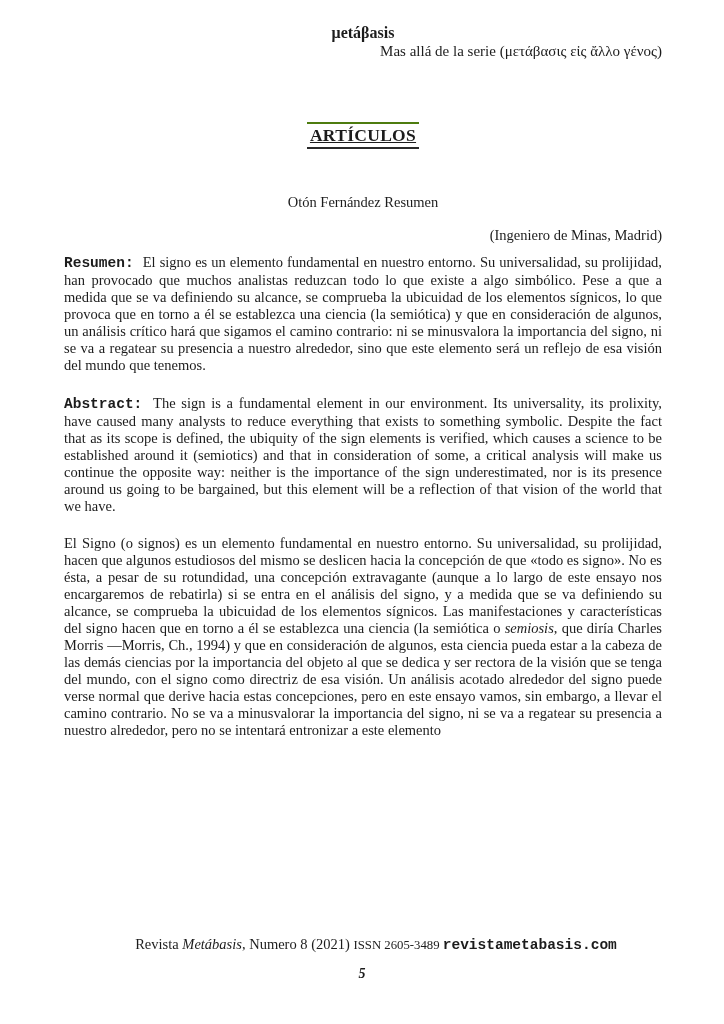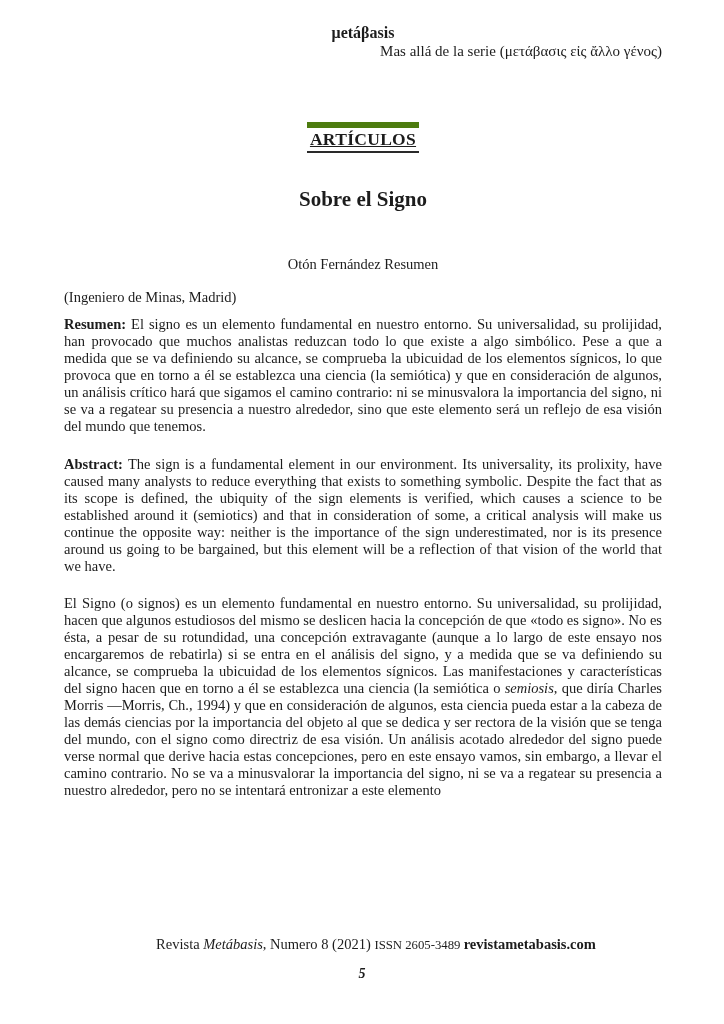--- a/index.html
+++ b/index.html
@@ -35,39 +35,39 @@
     text-align: center;
     margin-top: 62px;
   }
   .articulos {
     display: inline-block;
     font-weight: bold;
     font-size: 17.5px;
     line-height: 20px;
     letter-spacing: 0.3px;
     text-decoration: underline;
-    border-top: 6px solid #4d7c0f;
+    border-top: 2px solid #4d7c0f;
     border-bottom: 2px solid #2a2a2a;
     padding: 1px 3px 2px 3px;
   }
   .title {
     margin: 34px 0 0 0;
     text-align: center;
     font-size: 21px;
     line-height: 24px;
     font-weight: bold;
   }
   .author {
     margin-top: 45px;
     text-align: center;
     line-height: 17px;
   }
   .affiliation {
     margin-top: 16px;
-    text-align: left;
+    text-align: right;
     line-height: 17px;
   }
   .para {
     margin: 21px 0 0 0;
     text-align: justify;
     line-height: 17px;
   }
   .para.first {
     margin-top: 10px;
   }
@@ -93,39 +93,38 @@
     position: absolute;
     top: 957px;
     left: 0;
     width: 724px;
     text-align: center;
     font-weight: bold;
     font-style: italic;
     font-size: 14px;
     line-height: 17px;
   }
-  .run-b { font-weight: bold; }
+  .run-b { font-weight: bold; font-family: Liberation Mono, monospace; }
   .run-i { font-style: italic; }
   .run-sm { font-size: 0.88em; }
 </style>
 </head>
 <body>
 
 <div class="page">
 
   <header>
     <div class="j-title">μetáβasis</div>
     <div class="j-sub">Mas allá de la serie (μετάβασις εἰς ἄλλο γένος)</div>
   </header>
 
   <div class="articulos-wrap">
     <span class="articulos">ARTÍCULOS</span>
   </div>
 
-  <h1 class="title">Sobre el Signo</h1>
 
   <div class="author">Otón Fernández Resumen</div>
 
   <div class="affiliation">(Ingeniero de Minas, Madrid)</div>
 
   <p class="para first"><span class="run-b">Resumen: </span><span>El signo es un elemento fundamental en nuestro entorno. Su universalidad, su prolijidad, han provocado que muchos analistas reduzcan todo lo que existe a algo simbólico. Pese a que a medida que se va definiendo su alcance, se comprueba la ubicuidad de los elementos sígnicos, lo que provoca que en torno a él se establezca una ciencia (la semiótica) y que en consideración de algunos, un análisis crítico hará que sigamos el camino contrario: ni se minusvalora la importancia del signo, ni se va a regatear su presencia a nuestro alrededor, sino que este elemento será un reflejo de esa visión del mundo que tenemos.</span></p>
 
 
   <p class="para"><span class="run-b">Abstract: </span><span>The sign is a fundamental element in our environment. Its universality, its prolixity, have caused many analysts to reduce everything that exists to something symbolic. Despite the fact that as its scope is defined, the ubiquity of the sign elements is verified, which causes a science to be established around it (semiotics) and that in consideration of some, a critical analysis will make us continue the opposite way: neither is the importance of the sign underestimated, nor is its presence around us going to be bargained, but this element will be a reflection of that vision of the world that we have.</span></p>
 

